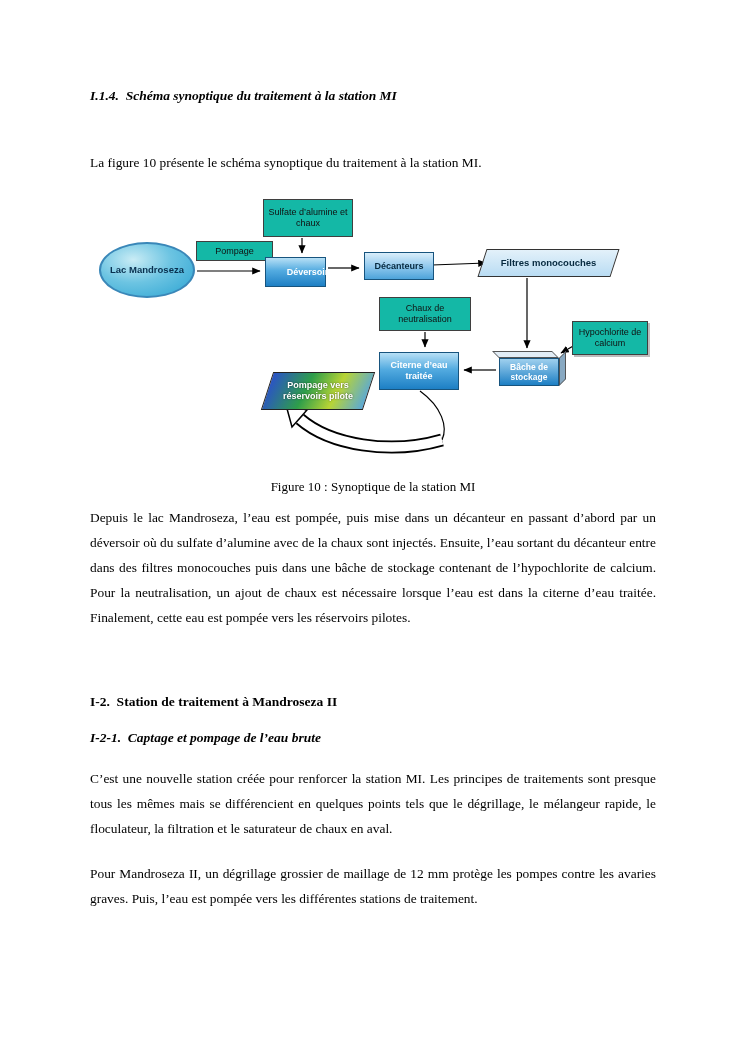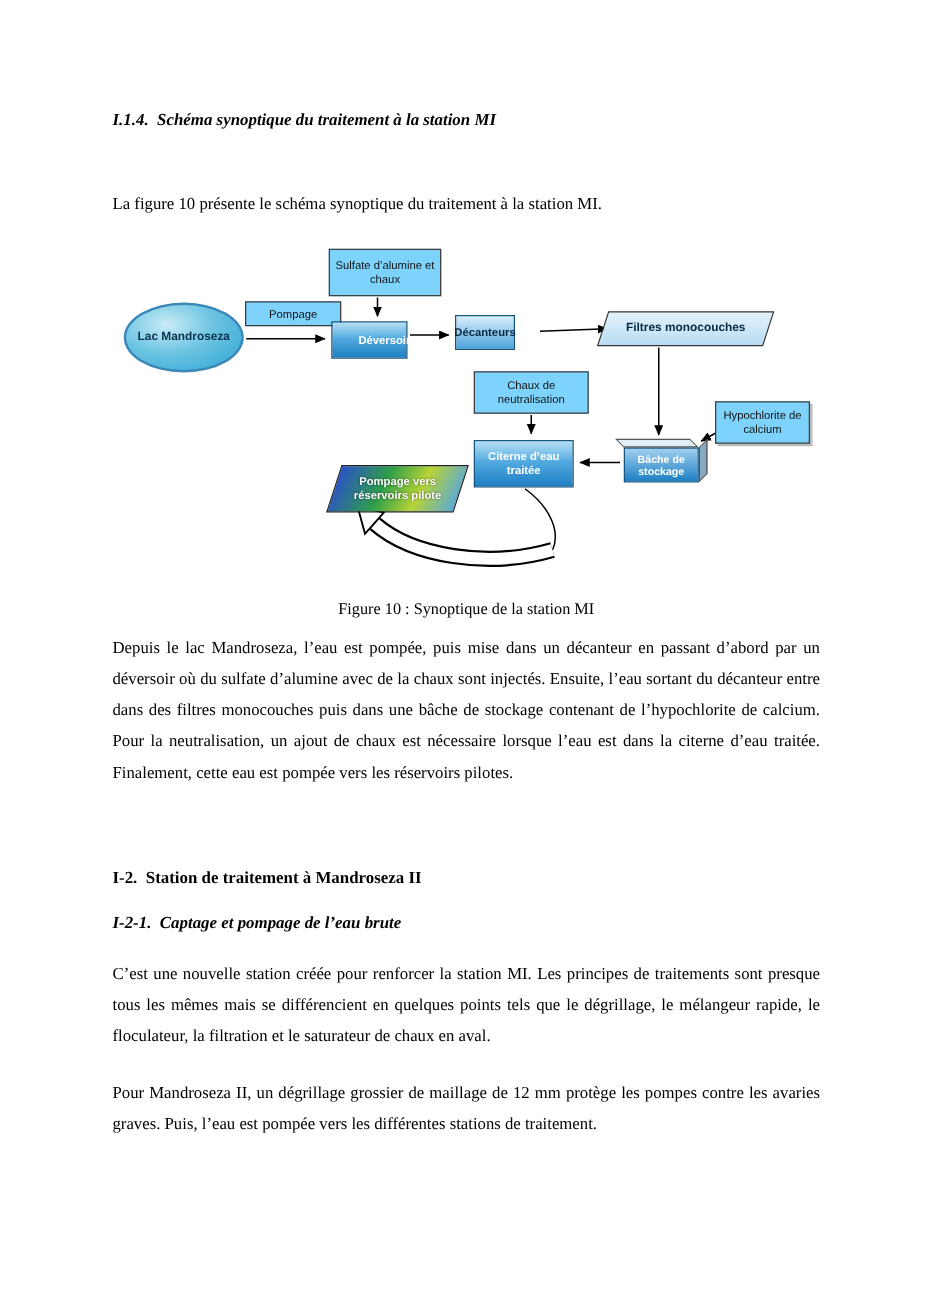--- a/index.html
+++ b/index.html
@@ -37,21 +37,21 @@
   .diagram{
     position:relative;width:580px;height:268px;margin-top:18px;
     font-family:"Liberation Sans", sans-serif;
   }
   .dnode{
     position:absolute;box-sizing:border-box;
     display:flex;align-items:center;justify-content:center;
     text-align:center;line-height:1.2;
   }
   .whitebox{
-    background:#7dd3fc;border:1px solid #3f3f3f;
+    background:#14b8a6;border:1px solid #3f3f3f;
     font-size:9px;color:#111;padding:2px 3px;
   }
   .bluebox{
     border:1px solid #17547e;color:#ffffff;font-weight:bold;font-size:9px;
     background:linear-gradient(180deg,#b7e0f6 0%,#53abe0 45%,#1d7fc4 100%);
   }
   .bluebox-light{
     border:1px solid #17547e;color:#06293f;font-weight:bold;font-size:9px;
     background:linear-gradient(180deg,#d9eefb 0%,#8cc6ec 55%,#4da3da 100%);
   }
@@ -131,21 +131,21 @@
       </svg>
 
       <div class="dnode whitebox" style="left:173px;top:6px;width:90px;height:38px;">Sulfate d’alumine et chaux</div>
 
       <div class="dnode ellipse" style="left:9px;top:49px;width:96px;height:56px;">Lac Mandroseza</div>
 
       <div class="dnode whitebox" style="left:106px;top:48px;width:77px;height:20px;">Pompage</div>
 
       <div class="dnode bluebox" style="left:175px;top:64px;width:61px;height:30px;padding-left:24px;">Déversoir</div>
 
-      <div class="dnode bluebox-light" style="left:274px;top:59px;width:48px;height:28px;">Décanteurs</div>
+      <div class="dnode bluebox-light" style="left:274px;top:59px;width:70px;height:28px;">Décanteurs</div>
 
       <div class="dnode filtres skewed" style="left:392px;top:56px;width:133px;height:28px;">
         <span class="unskew">Filtres monocouches</span>
       </div>
 
       <div class="dnode whitebox" style="left:289px;top:104px;width:92px;height:34px;">Chaux de neutralisation</div>
 
       <div class="dnode whitebox" style="left:482px;top:128px;width:76px;height:34px;box-shadow:2px 2px 0 #bdbdbd;">Hypochlorite de calcium</div>
 
       <div class="bache" style="left:409px;top:158px;">

